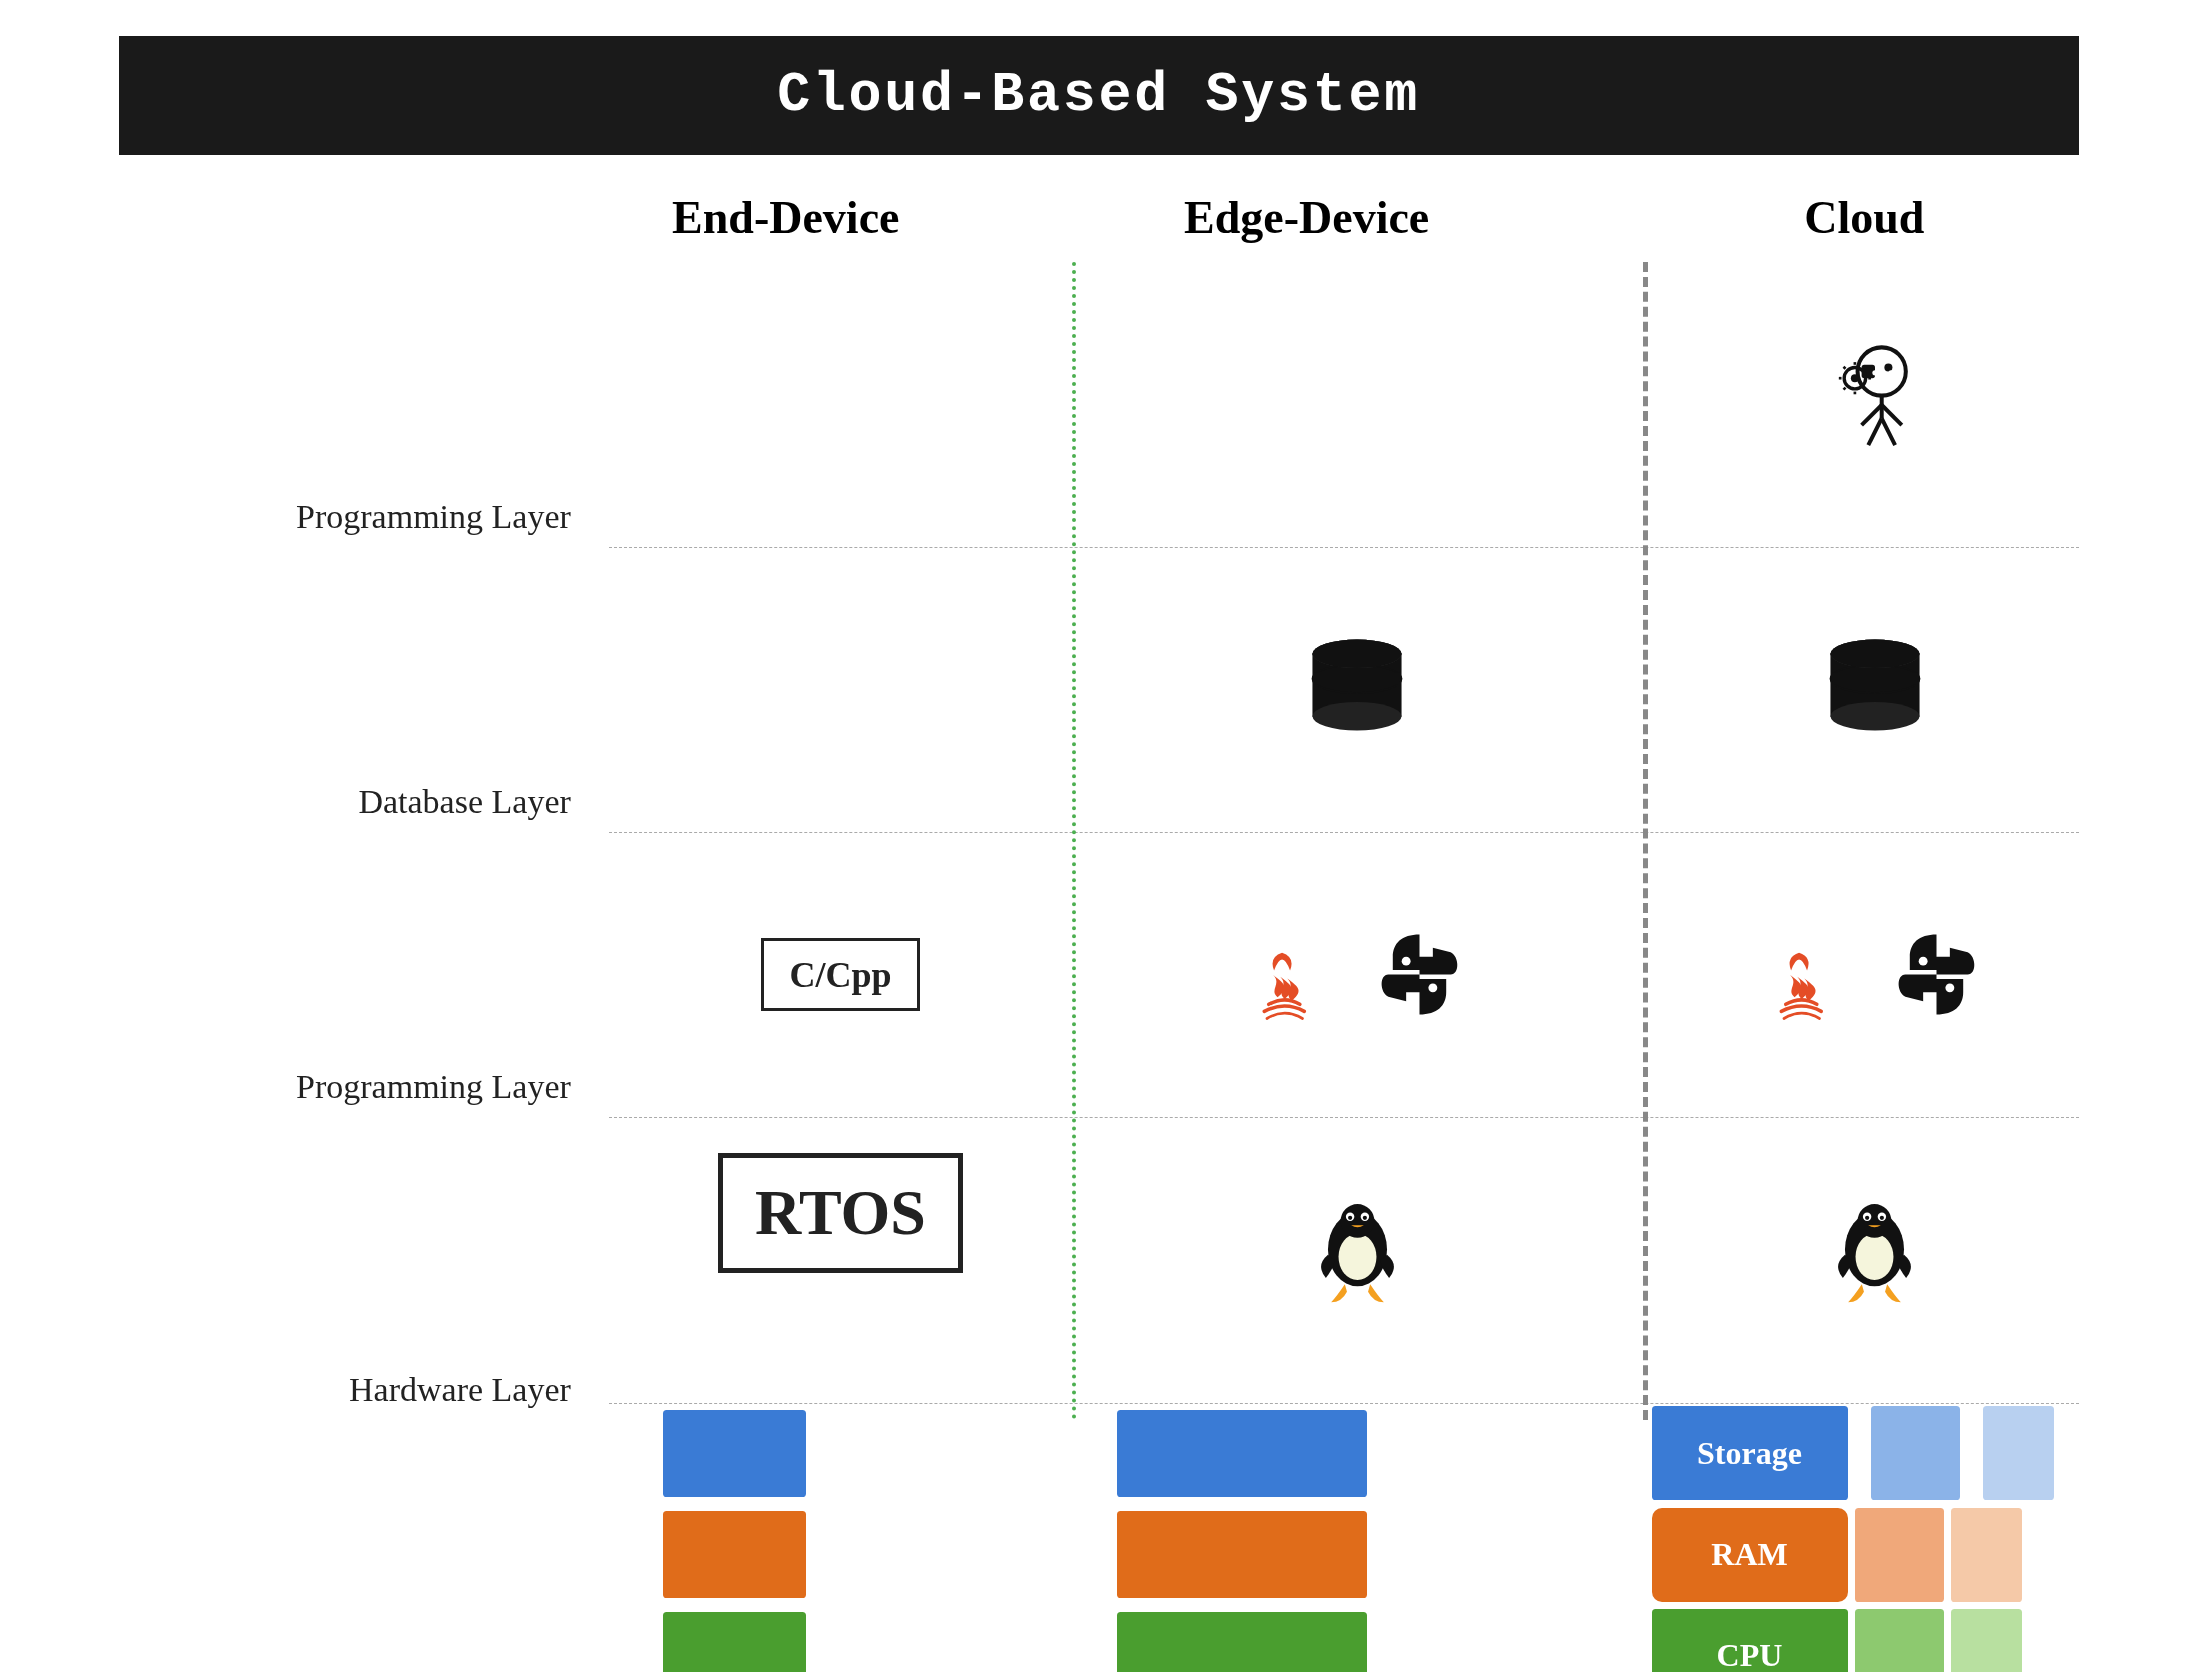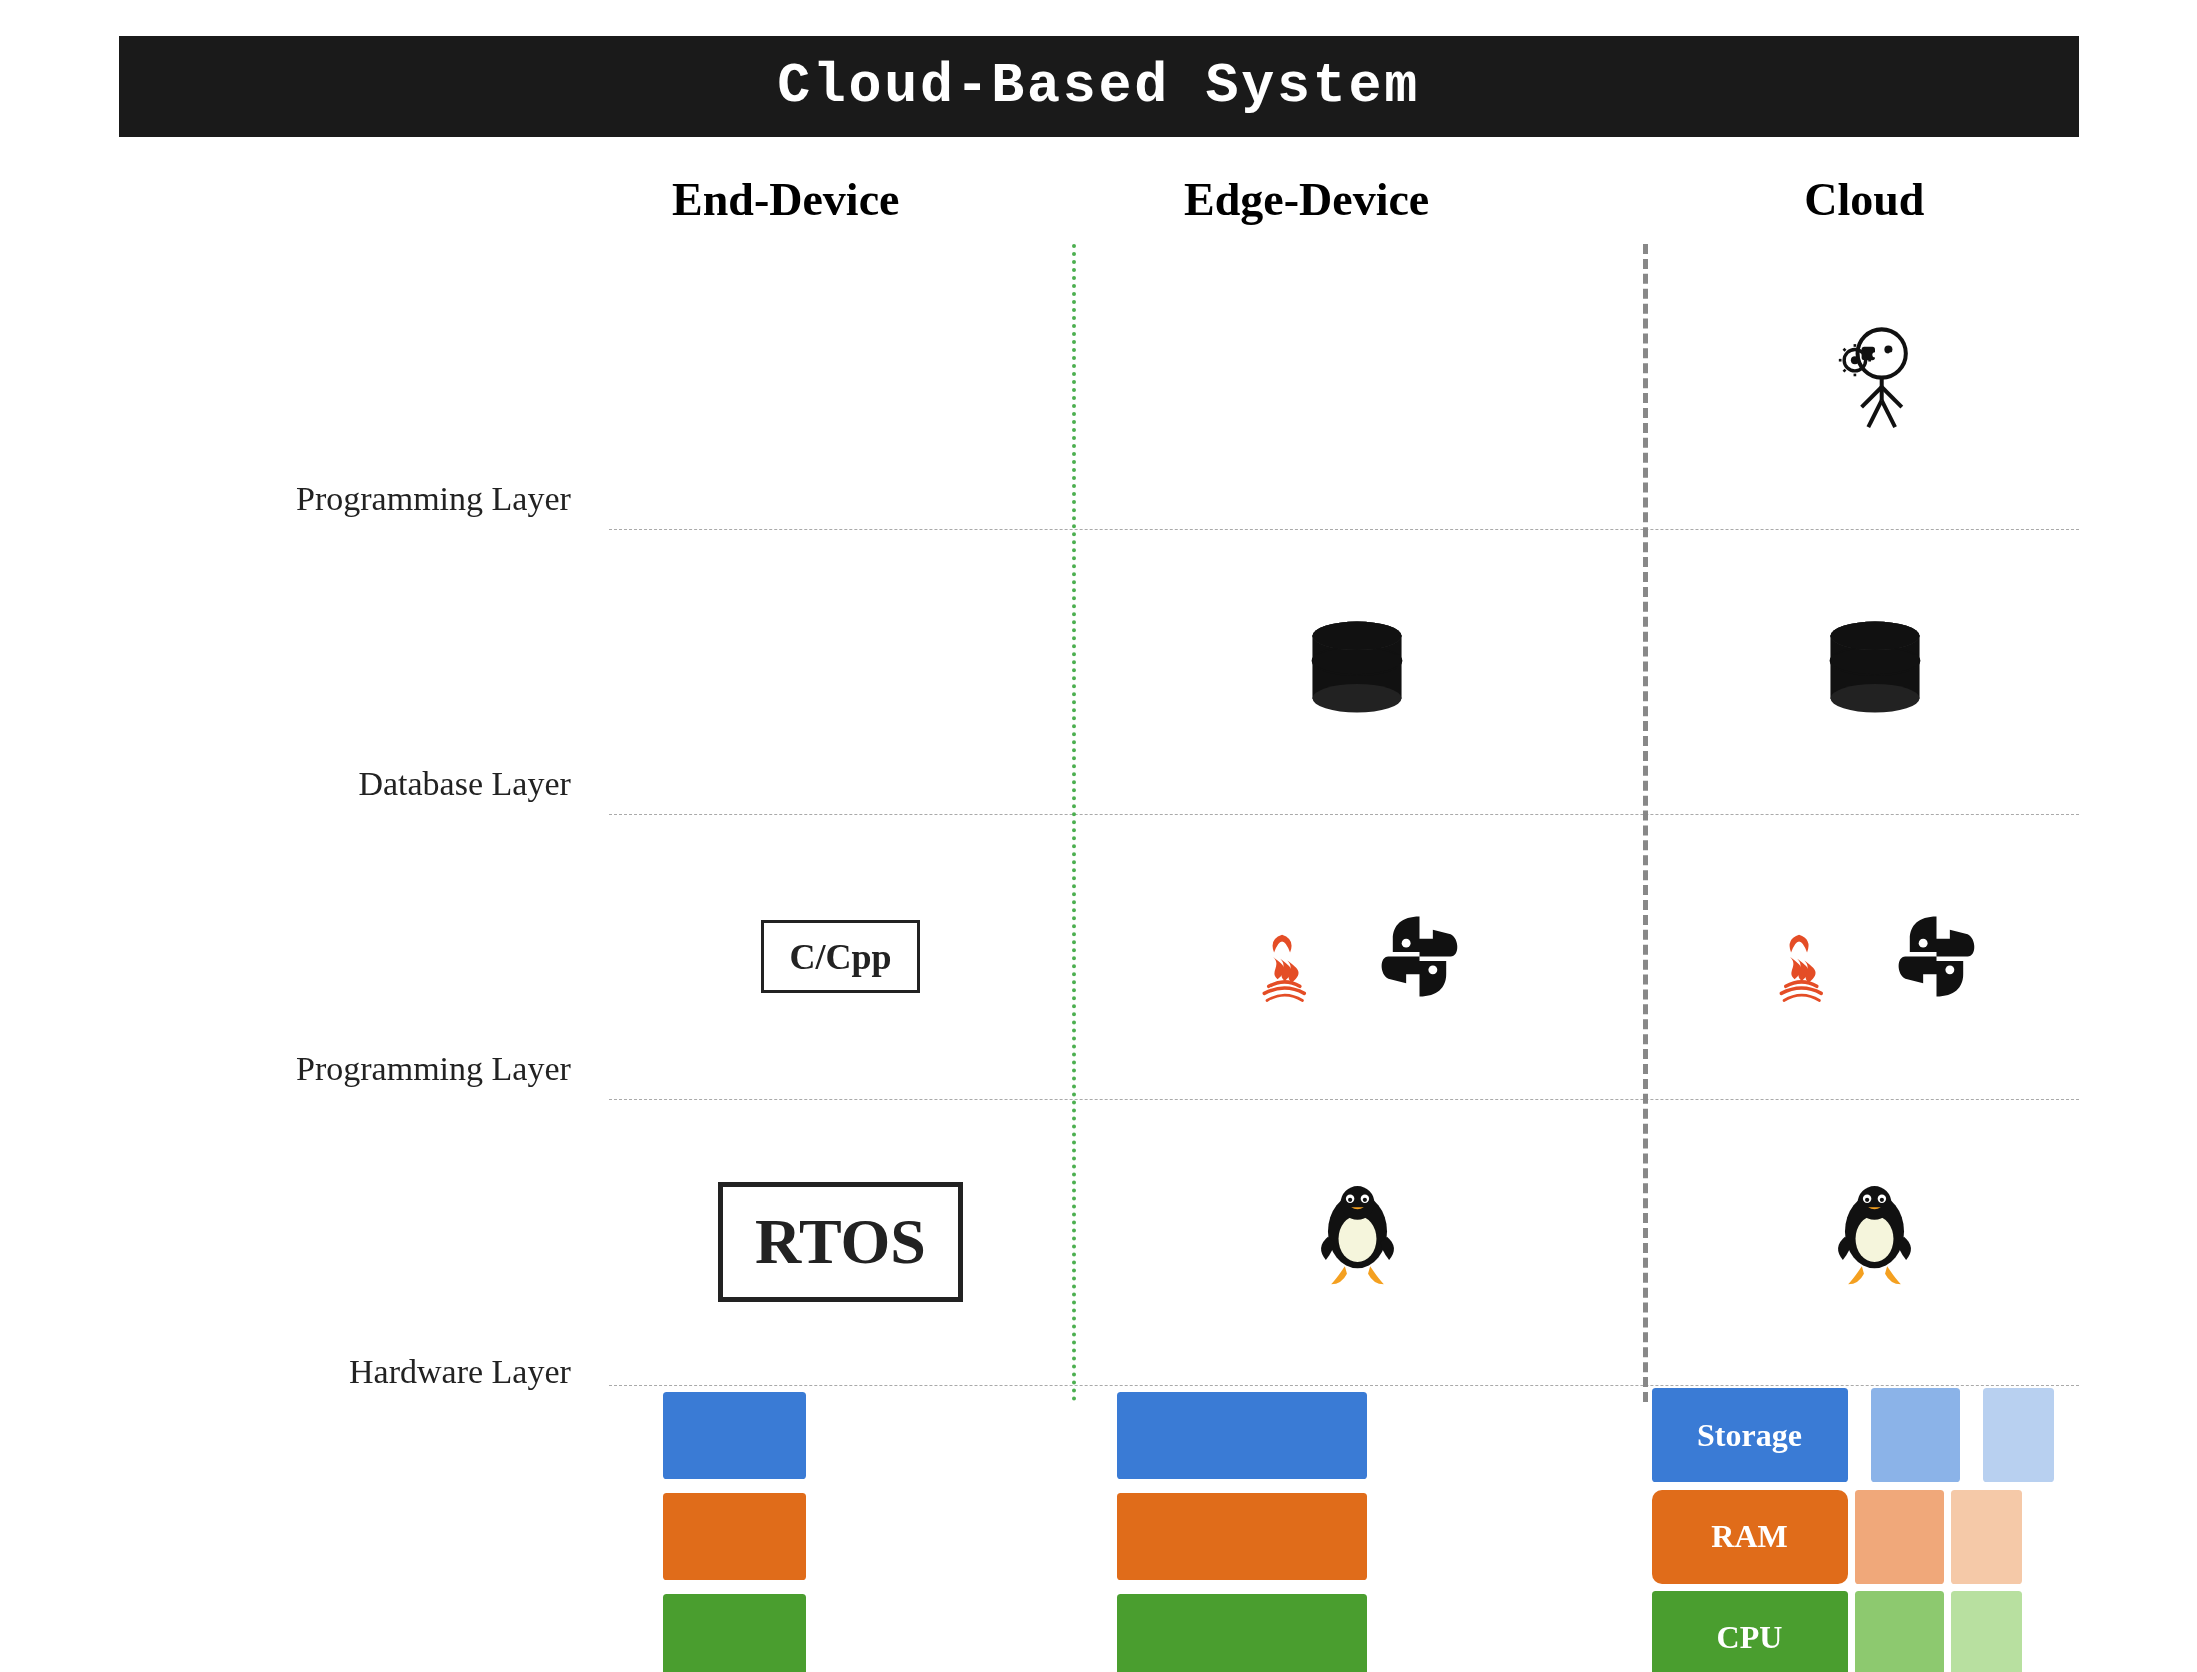--- a/index.html
+++ b/index.html
@@ -19,21 +19,21 @@
     }
 
     
     .title-bar {
       background: #1a1a1a;
       color: #fff;
       text-align: center;
       font-size: 55px;
       font-family: 'Courier New', monospace;
       font-weight: bold;
-      padding: 19px 0;
+      padding: 28px 0;
       margin-bottom: 0;
       letter-spacing: 2.7px;
     }
 
     
     .col-headers {
       display: flex;
       margin-left: 490px;
       padding: 36px 0 18px 0;
       gap: 44px;
@@ -276,21 +276,21 @@
           <path d="M18 104 Q38 92 58 104" fill="none" stroke="#e44d26" stroke-width="3" stroke-linecap="round"></path>
           <path d="M26 50 Q35 25 44 50 Q50 35 35 30 Q20 35 26 50Z" fill="#e44d26"></path>
         </svg>
         <svg width="89" height="89" viewBox="0 0 100 100">
           <path d="M50 5 C30 5 20 15 20 30 L20 45 L50 45 L50 50 L15 50 C5 50 5 70 15 75 L35 80 L35 70 L50 70 L50 95 C70 95 80 85 80 70 L80 55 L50 55 L50 50 L85 50 C95 50 95 30 85 25 L65 20 L65 30 L50 30 Z" fill="#111" stroke="none"></path>
           <circle cx="35" cy="35" r="5" fill="#fff"></circle>
           <circle cx="65" cy="65" r="5" fill="#fff"></circle>
         </svg>
       </div>
 
-      <div style="position:absolute; top:855px; left:18px; width:428px; height:285px; display:flex; align-items:center; justify-content:center;">
+      <div style="position:absolute; top:808px; left:18px; width:428px; height:285px; display:flex; align-items:center; justify-content:center;">
         <div class="rtos-label">RTOS</div>
       </div>
 
       <div style="position:absolute; top:855px; left:481px; width:535px; height:285px; display:flex; align-items:center; justify-content:center;">
         <svg width="107" height="116" viewBox="0 0 100 110">
 
           <ellipse cx="50" cy="45" rx="28" ry="35" fill="#111"></ellipse>
           <ellipse cx="50" cy="52" rx="18" ry="22" fill="#f5f5dc"></ellipse>
           <ellipse cx="50" cy="18" rx="16" ry="16" fill="#111"></ellipse>
           <circle cx="43" cy="14" r="4" fill="#fff"></circle>

